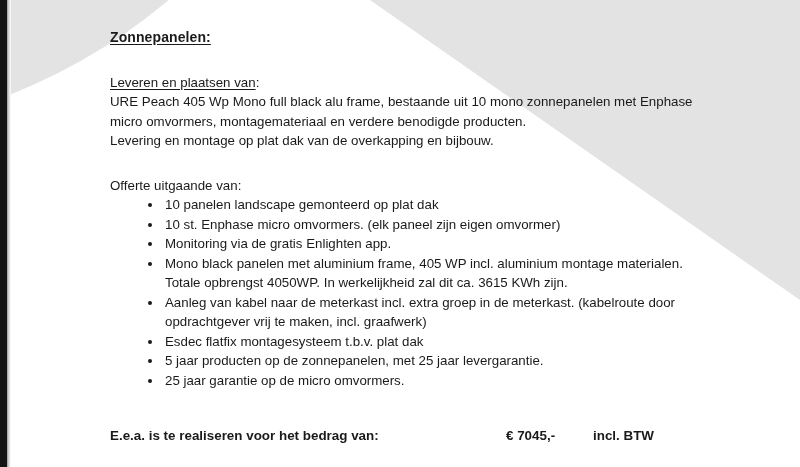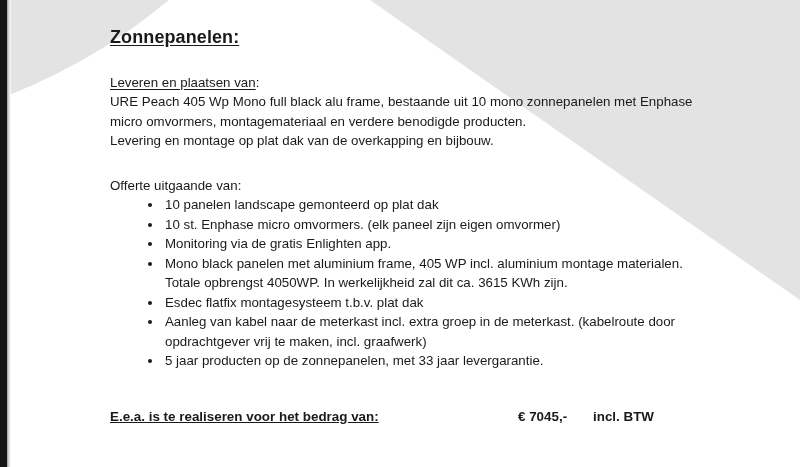--- a/index.html
+++ b/index.html
@@ -75,21 +75,21 @@
     left: 110px;
     top: 28px;
     width: 660px;
     z-index: 3;
     font-size: 13.3px;
     line-height: 19.5px;
   }
 
   .heading {
     font-weight: bold;
-    font-size: 18px;
+    font-size: 14px;
     letter-spacing: .1px;
   }
   .heading u { text-decoration: underline; text-underline-offset: 2px; }
 
   .block-lead { margin-top: 25px; }
   .lead-title u { text-underline-offset: 2px; }
 
   .para-line { white-space: nowrap; }
   .b { font-weight: normal; }
 
@@ -119,25 +119,25 @@
   ul.items li .cont {
     display: block;
   }
 
   .total-row {
     margin-top: 36px;
     font-weight: bold;
     font-size: 13.4px;
     white-space: nowrap;
   }
-  .total-row .label { display: inline-block; text-decoration: underline; }
+  .total-row .label { display: inline-block; }
   .total-row .amount {
     display: inline-block;
     position: absolute;
-    left: 408px;
+    left: 396px;
   }
   .total-row .vat {
     display: inline-block;
     position: absolute;
     left: 483px;
   }
   .total-wrap { position: relative; }
 </style>
 </head>
 <body>
@@ -171,28 +171,31 @@
             <span class="cont">10 st. Enphase micro omvormers. (elk paneel zijn eigen omvormer)</span>
           </li>
         <li>
             <span class="cont">Monitoring via de gratis Enlighten app.</span>
           </li>
         <li>
           <span class="cont">Mono black panelen met aluminium frame, 405 WP incl. aluminium montage materialen.</span>
           <span class="cont">Totale opbrengst 4050WP. In werkelijkheid zal dit ca. 3615 KWh zijn.</span>
         </li>
         <li>
-            <span class="cont">Esdec flatfix montagesysteem t.b.v. plat dak</span>
-          </li>
-        <li>
           <span class="cont">Aanleg van kabel naar de meterkast incl. extra groep in de meterkast. (kabelroute door</span>
           <span class="cont">opdrachtgever vrij te maken, incl. graafwerk)</span>
         </li>
         <li>
-            <span class="cont"><span class="b">5 jaar</span><span> producten op de zonnepanelen, met </span><span class="b">33 jaar levergarantie</span><span>.</span></span>
+            <span class="cont">Esdec flatfix montagesysteem t.b.v. plat dak</span>
+          </li>
+        <li>
+            <span class="cont"><span class="b">5 jaar</span><span> producten op de zonnepanelen, met </span><span class="b">25 jaar levergarantie</span><span>.</span></span>
+          </li>
+        <li>
+            <span class="cont"><span class="b">25 jaar</span><span> garantie op de micro omvormers.</span></span>
           </li>
       </ul>
     </div>
 
     <div class="total-wrap">
       <div class="total-row">
         <span class="label">E.e.a. is te realiseren voor het bedrag van:</span>
         <span class="amount">€ 7045,-</span>
         <span class="vat">incl. BTW</span>
       </div>

